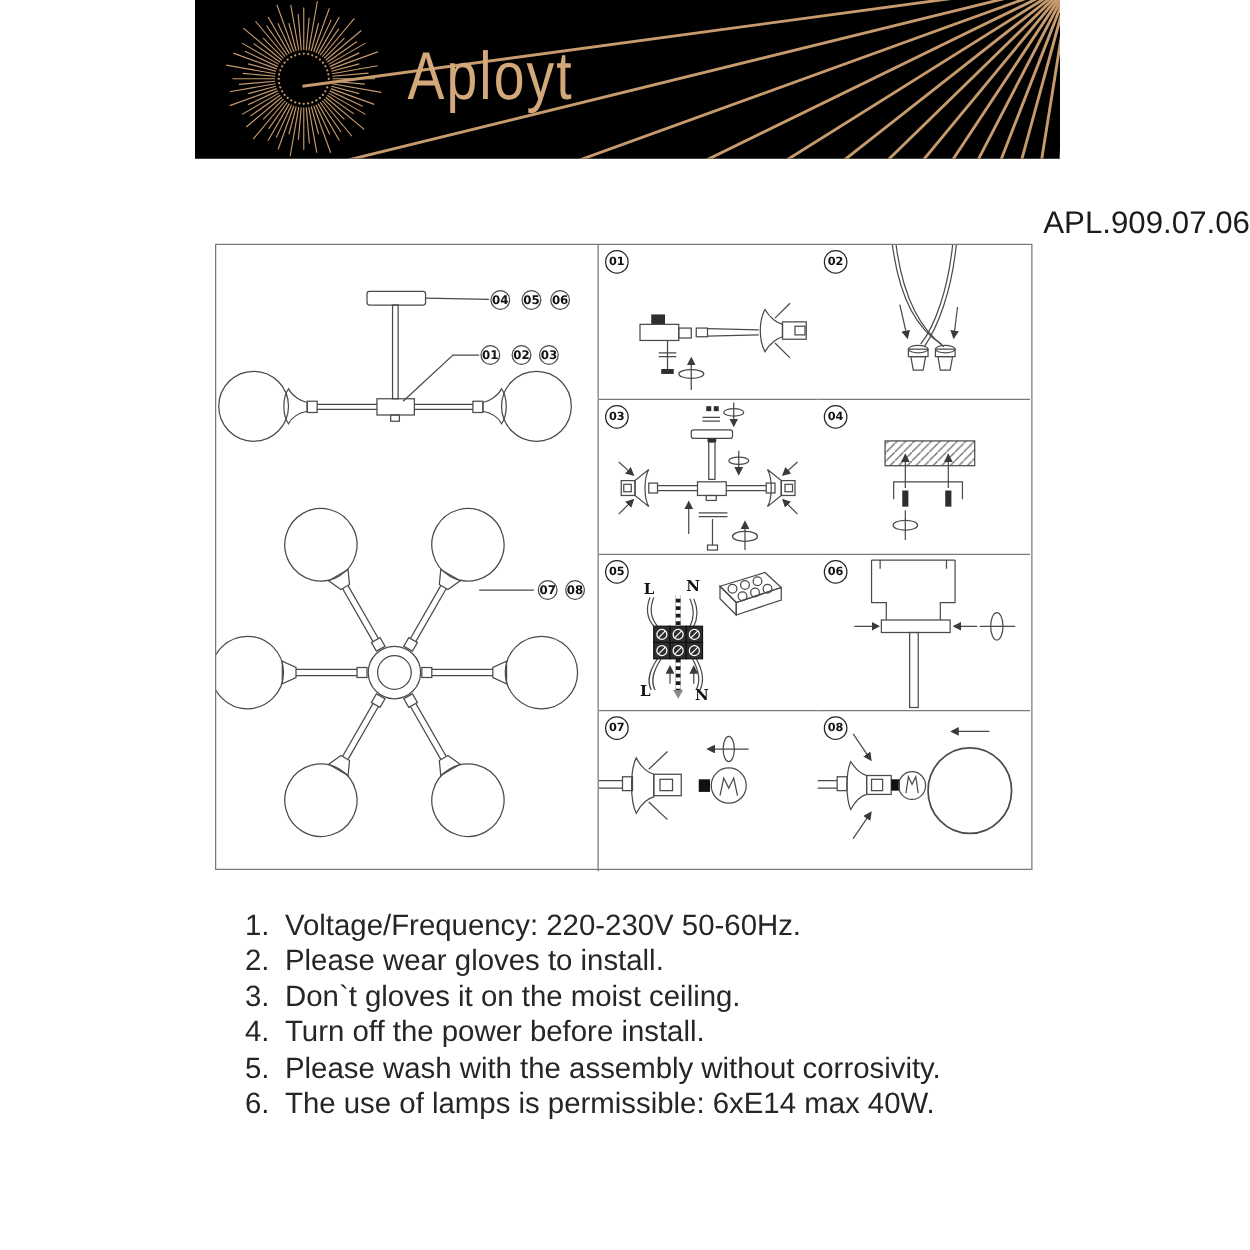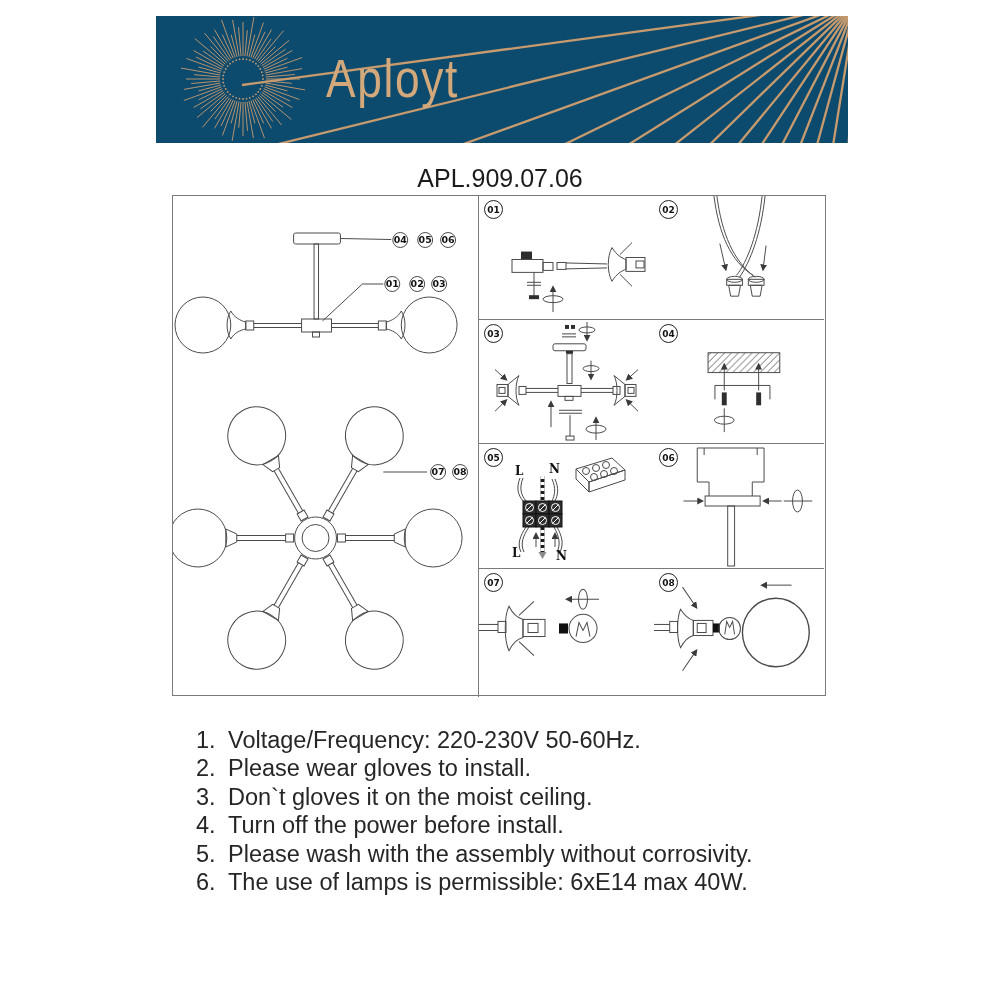--- a/index.html
+++ b/index.html
@@ -1,25 +1,25 @@
 <!DOCTYPE html>
 <html><head>
 <meta charset="utf-8">
 <style>
   html,body{margin:0;padding:0;background:#ffffff;}
   .page{position:relative;width:1000px;height:1000px;background:#fff;overflow:hidden;
         font-family:"Liberation Sans",sans-serif;color:#1d1d1d;}
   
-  .banner{position:absolute;left:156px;top:16px;width:692px;height:127px;background:#0c4a6e;overflow:hidden;}
+  .banner{position:absolute;left:156px;top:0;width:692px;height:127px;background:#000000;overflow:hidden;}
   .banner svg{position:absolute;left:0;top:0;}
   .brand{position:absolute;left:170px;top:50%;transform:translateY(-54%) scaleX(.82);
          transform-origin:left center;font-size:54px;font-weight:400;letter-spacing:2px;color:#d3a97c;}
   
   .title1{position:absolute;left:0;top:136px;width:100%;text-align:center;font-size:25px;color:#1b1b1b;}
-  .title2{position:absolute;left:0;top:164px;width:100%;text-align:center;font-size:25px;color:#1b1b1b;}
+  .title2{position:absolute;left:0;top:164px;width:100%;text-align:right;font-size:25px;color:#1b1b1b;}
   
   .diagram{position:absolute;left:172px;top:195px;width:654px;height:501px;
            border:1.5px solid #7a7a7a;box-sizing:border-box;}
   .cell{position:absolute;box-sizing:border-box;text-align:right;}
   .cell svg{position:absolute;left:0;top:0;width:100%;height:100%;}
   .ov {left:0;top:0;width:306px;height:501px;border-right:1px solid #7a7a7a;}
   .c0{left:306px;width:175px;}
   .c1{left:481px;width:170px;}
   .r0{top:0;height:124px;border-bottom:1px solid #7a7a7a;}
   .r1{top:124px;height:124px;border-bottom:1px solid #7a7a7a;}

